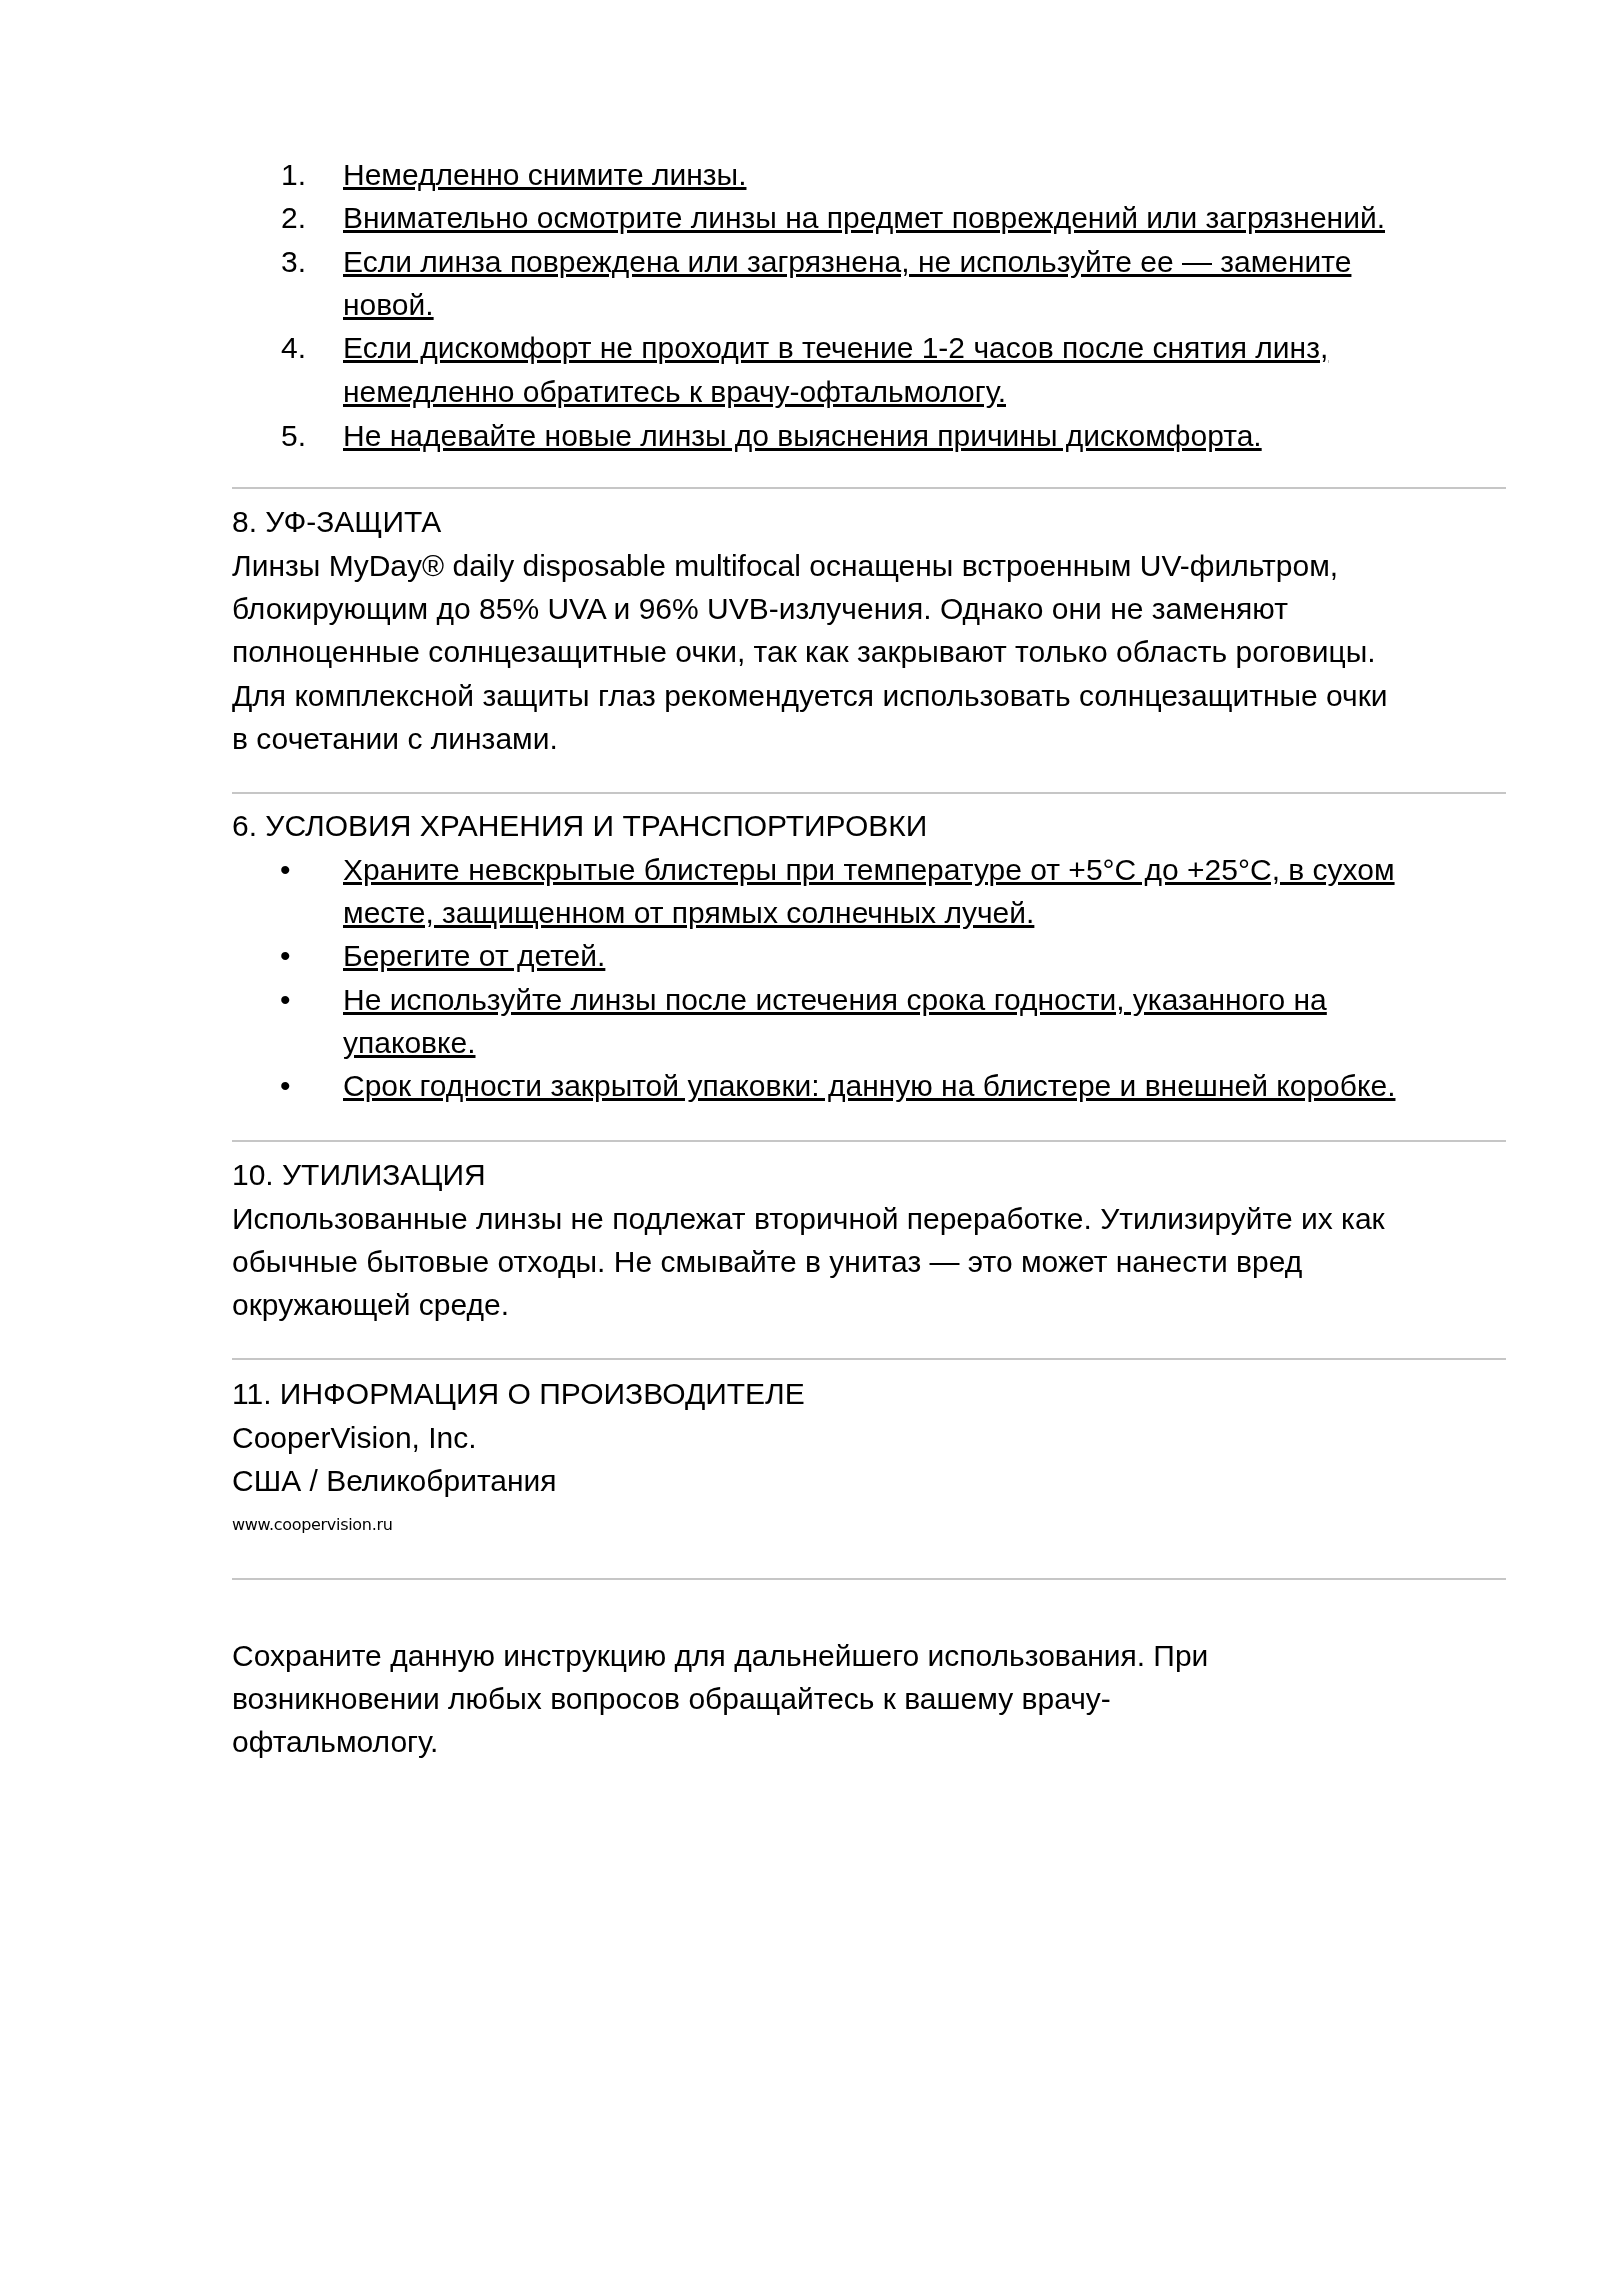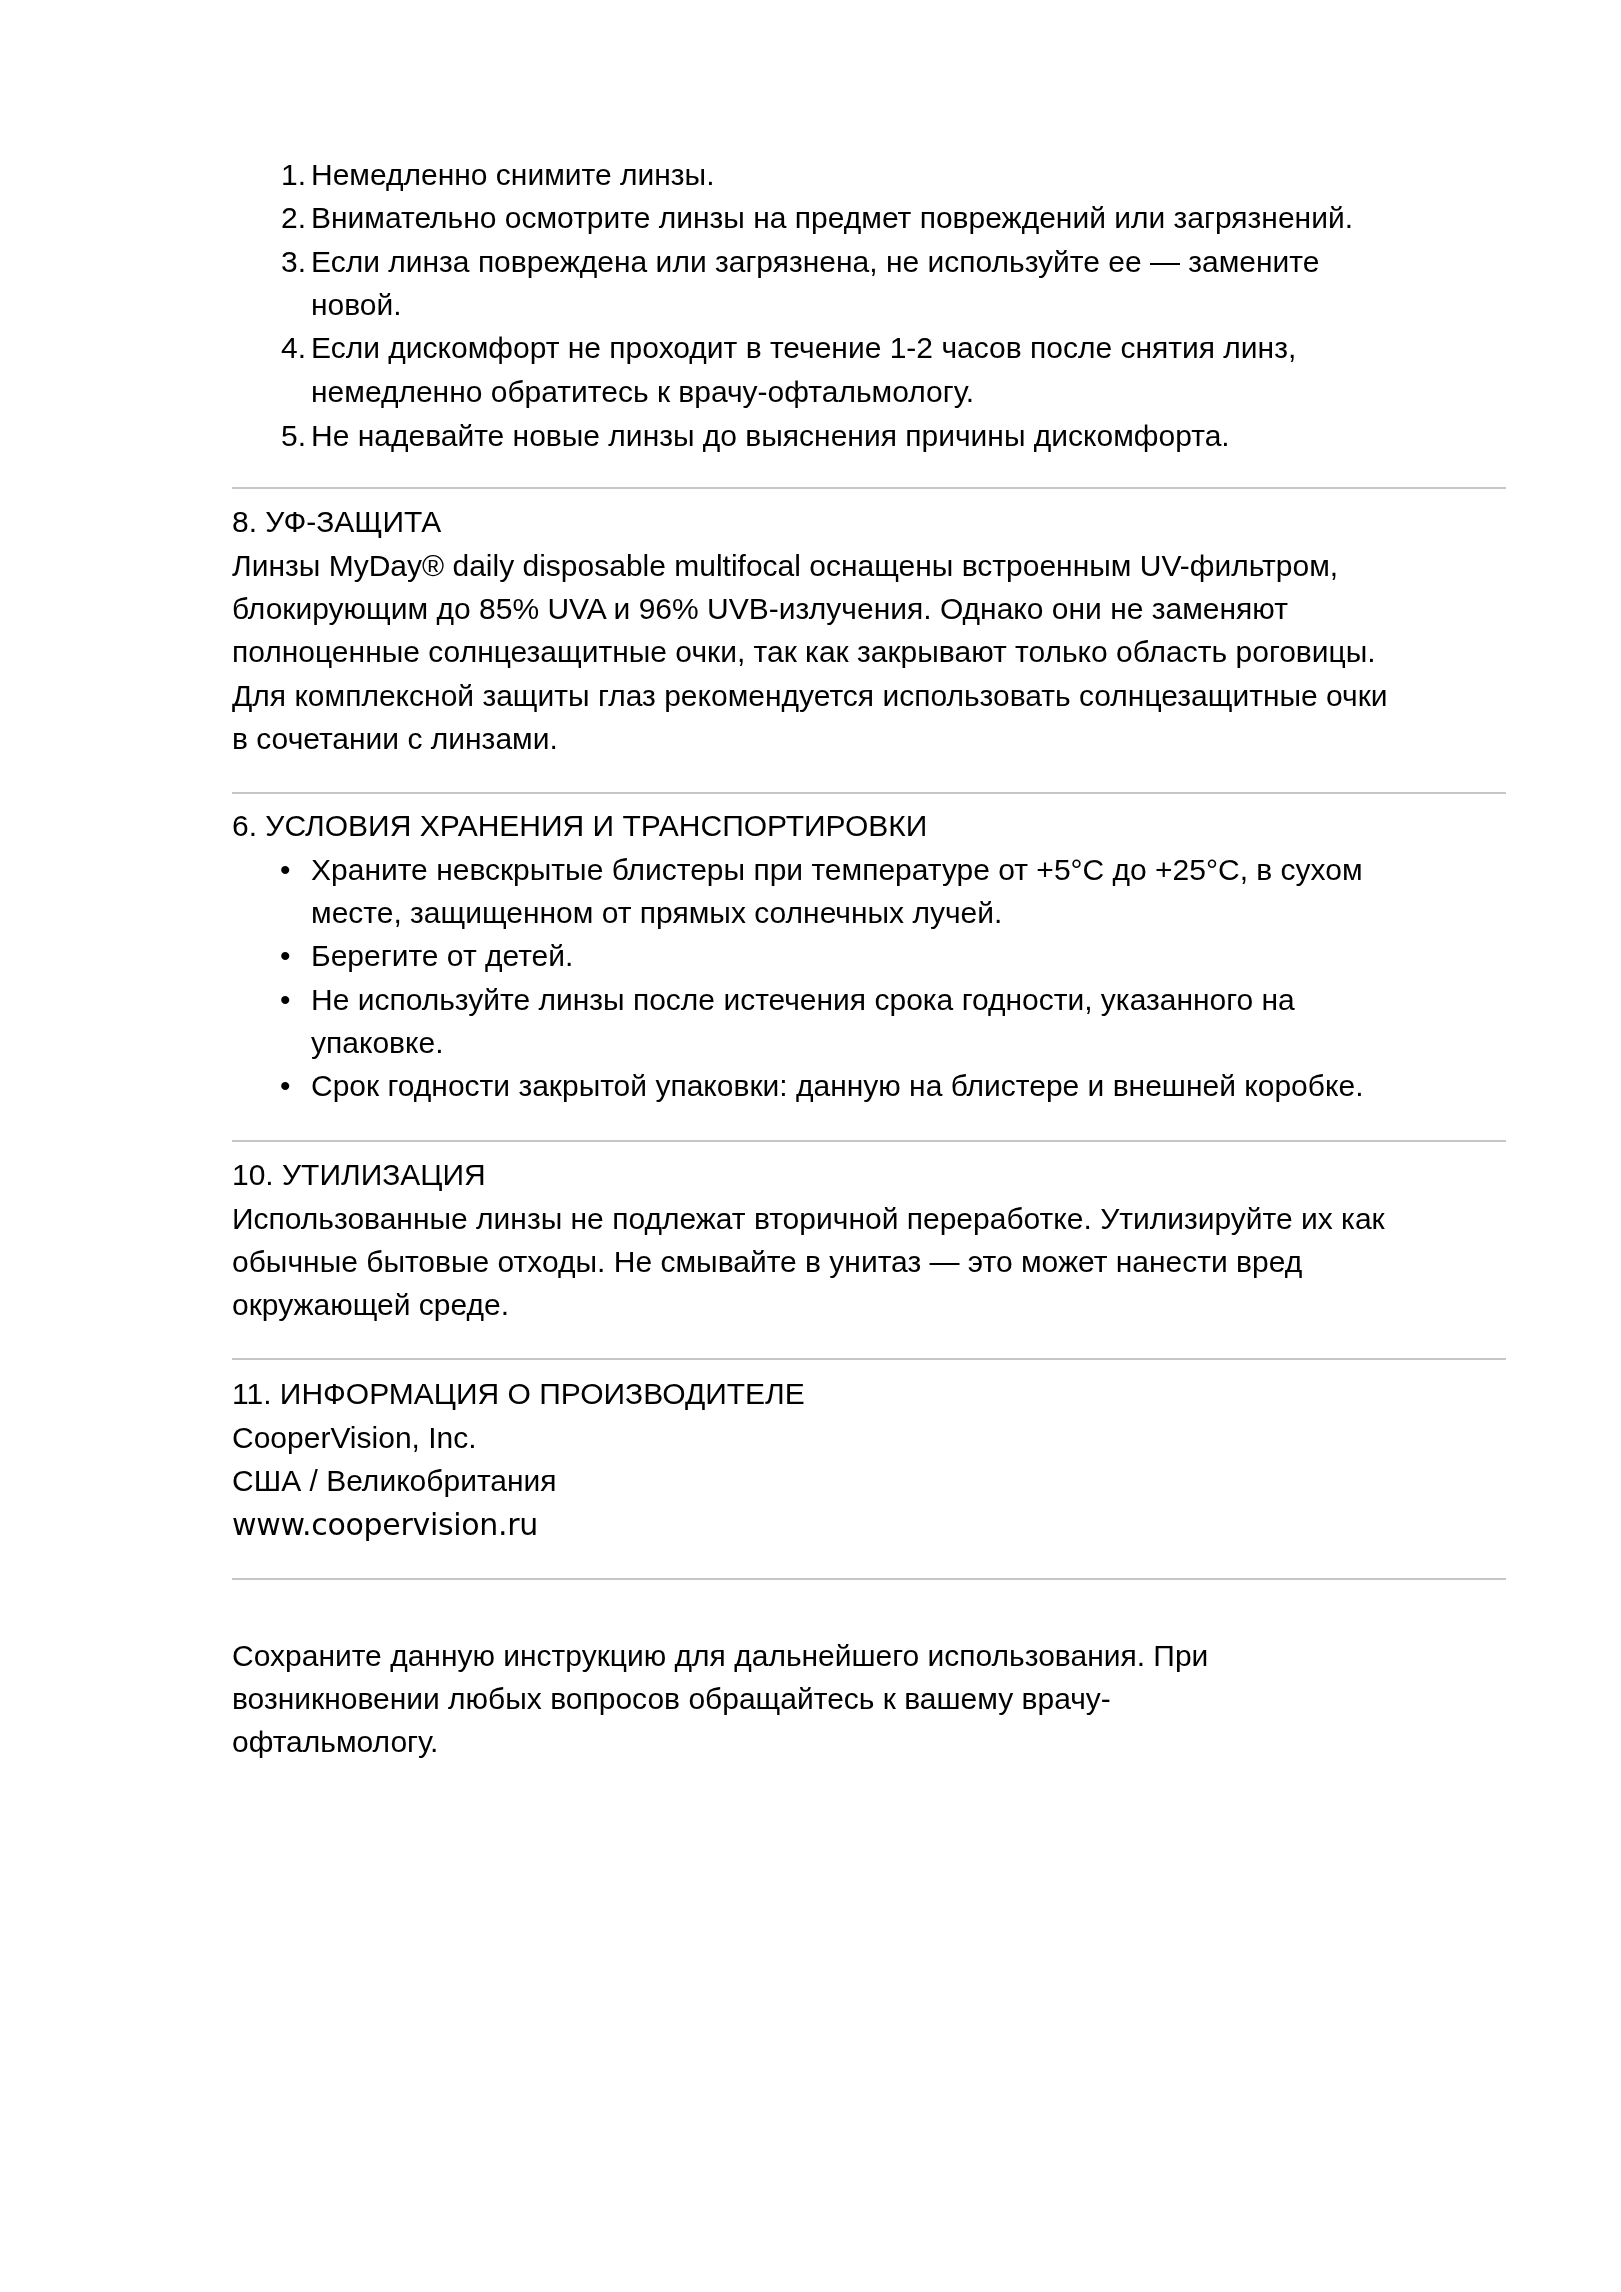--- a/index.html
+++ b/index.html
@@ -1,25 +1,25 @@
 <!DOCTYPE html>
 <html><head>
 <meta charset="utf-8">
 <style>
   html, body { margin: 0; padding: 0; background: #ffffff; }
   body { width: 1621px; height: 2293px; position: relative; overflow: hidden;
          font-family: "Liberation Sans", sans-serif; color: #000; }
   .line { position: absolute; left: 0; height: 43px; line-height: 43px;
           font-size: 30px; white-space: nowrap; }
-  .t { left: 311px; }
+  .t { left: 343px; text-decoration: underline; }
   .b { left: 232px; }
   .num { position: absolute; left: 281px; height: 43px; line-height: 43px; font-size: 30px; }
   .bul { position: absolute; left: 280px; height: 43px; line-height: 43px; font-size: 30px; }
   .h { font-weight: normal; }
-  .url { font-family: "DejaVu Sans", sans-serif; font-size: 30px; letter-spacing: -0.3px; text-align: center; }
+  .url { font-family: "DejaVu Sans", sans-serif; font-size: 16px; letter-spacing: -0.3px; text-align: center; }
   .rule { position: absolute; left: 232px; width: 1274px; height: 2px; background: #c6c6c6; }
 </style>
 </head>
 <body>
 
 <div>
   <div>
     <span class="num" style="top:153px">1.</span>
     <span class="line t" style="top:153px">Немедленно снимите линзы.</span>
   </div>

